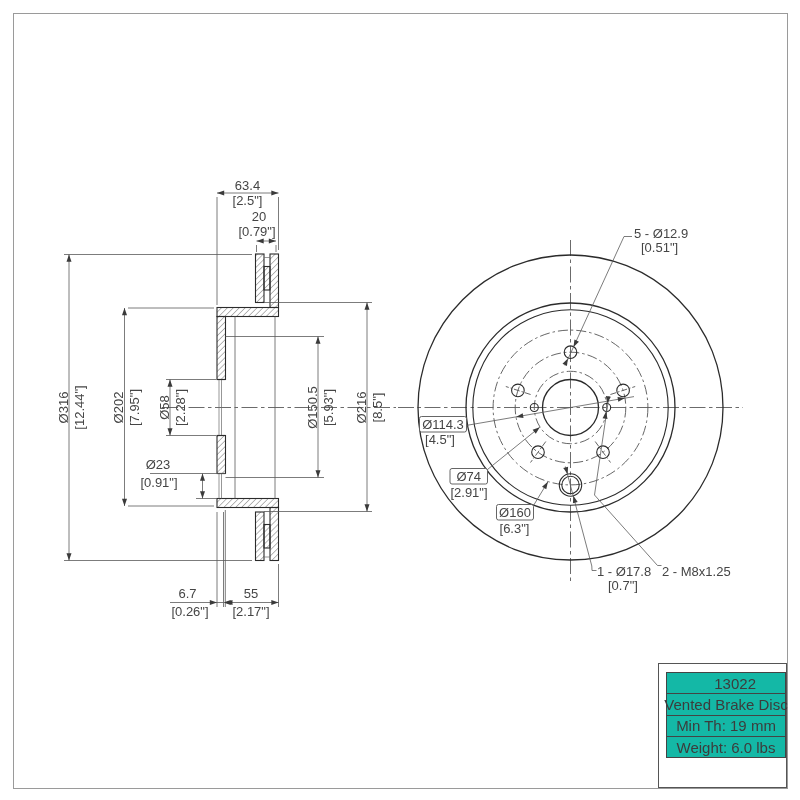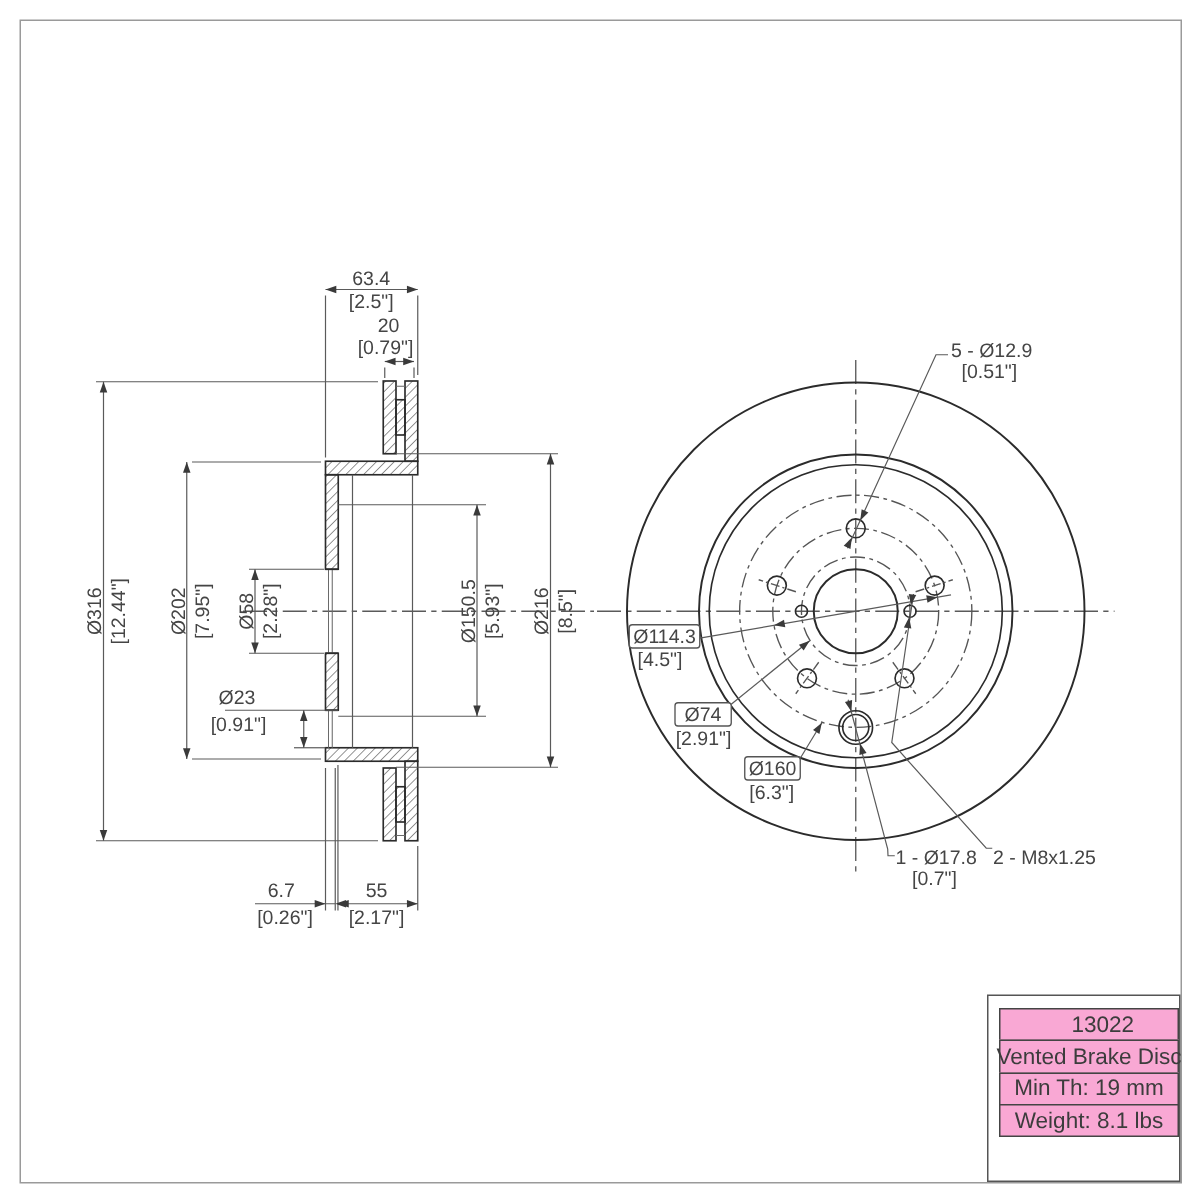--- a/index.html
+++ b/index.html
@@ -14,21 +14,21 @@
   .vfar{stroke:#6a6a6a;stroke-width:0.7;fill:none;}
   .cline{stroke:#5a5a5a;stroke-width:0.9;fill:none;stroke-dasharray:16 3.5 3.5 3.5;}
   .bcd{stroke:#555;stroke-width:0.9;fill:none;stroke-dasharray:10 3 2.5 3;}
   .tick{stroke:#555;stroke-width:0.9;fill:none;stroke-dasharray:6 2 1.5 2;}
   .hatched{fill:url(#hatch);stroke:#2b2b2b;stroke-width:1.1;}
   .lblbox{fill:#fff;stroke:#555;stroke-width:0.9;}
   #info-table{position:absolute;left:658px;top:663px;width:129px;height:125px;
               border:1px solid #555;box-sizing:border-box;}
   .tbl-rows{position:absolute;left:7px;top:8px;right:0;}
   .tbl-row{box-sizing:border-box;height:22.3px;border:1px solid #444;margin-top:-1px;
-           background:#f9a8d4;display:flex;align-items:center;justify-content:center;
+           background:#14b8a6;display:flex;align-items:center;justify-content:center;
            font-size:15px;color:#3c3c3c;white-space:nowrap;}
   .tbl-row:first-child{margin-top:0;justify-content:flex-end;padding-right:29px;}
 </style>
 </head>
 <body>
 
 <div id="stage">
   <div id="frame"></div>
 
   <svg id="drawing" width="800" height="800" viewBox="0 0 800 800">
@@ -227,16 +227,16 @@
       <text x="608" y="590">[0.7"]</text>
       <text x="662" y="576">2 - M8x1.25</text>
     </g>
   </svg>
 
   <div id="info-table">
     <div class="tbl-rows">
       <div class="tbl-row">13022</div>
       <div class="tbl-row">Vented Brake Disc</div>
       <div class="tbl-row">Min Th: 19 mm</div>
-      <div class="tbl-row">Weight: 8.1 lbs</div>
+      <div class="tbl-row">Weight: 6.0 lbs</div>
     </div>
   </div>
 </div>
 
 </body></html>

